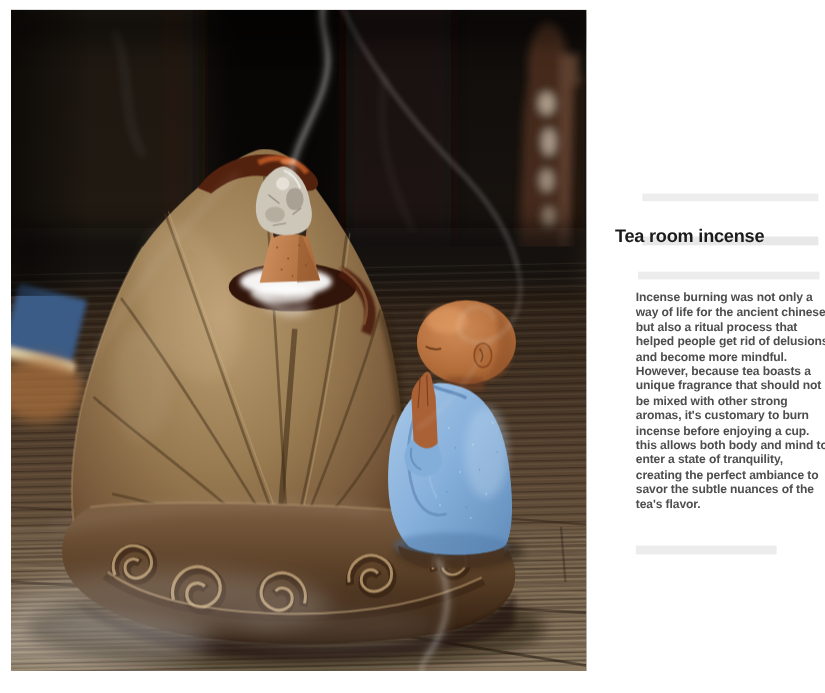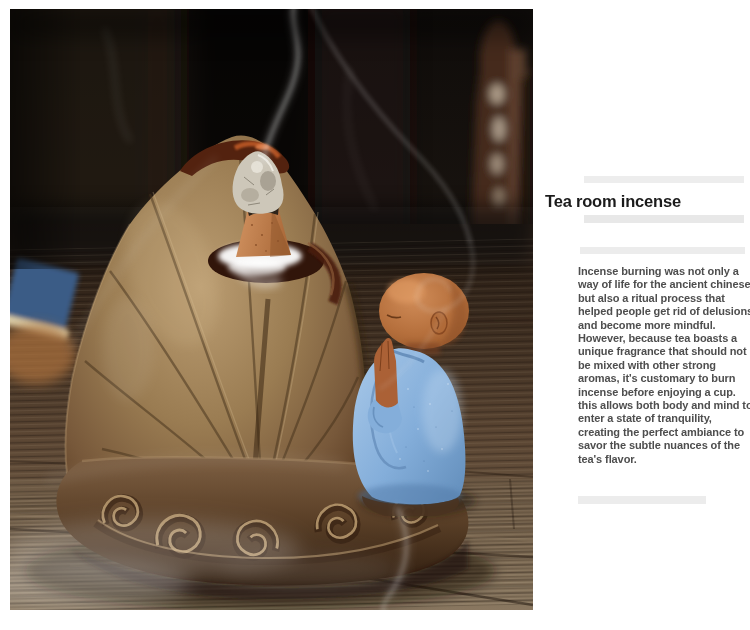--- a/index.html
+++ b/index.html
@@ -7,21 +7,21 @@
     width:750px;height:630px;position:relative;overflow:hidden;
     background:#ffffff;
     font-family:"Liberation Sans", sans-serif;
   }
   .photo{
     position:absolute;left:10px;top:9px;width:523px;height:601px;
     overflow:hidden;background:#141110;
   }
   .photo svg{display:block;width:100%;height:100%;}
   .title{
-    position:absolute;left:543px;top:190px;margin:2px;
+    position:absolute;left:543px;top:190px;margin:16px;
     font-size:16.5px;font-weight:700;color:#1b1b1b;letter-spacing:-0.2px;
     white-space:nowrap;
   }
   .desc{
     position:absolute;left:578px;top:265px;width:177px;margin:0;
     font-size:11px;line-height:13.4px;font-weight:700;color:#4e4e4e;
     letter-spacing:-0.1px;
   }
   .band{position:absolute;background:#ededed;}
   #band-title-top{left:584px;top:176px;width:160px;height:7px;}

